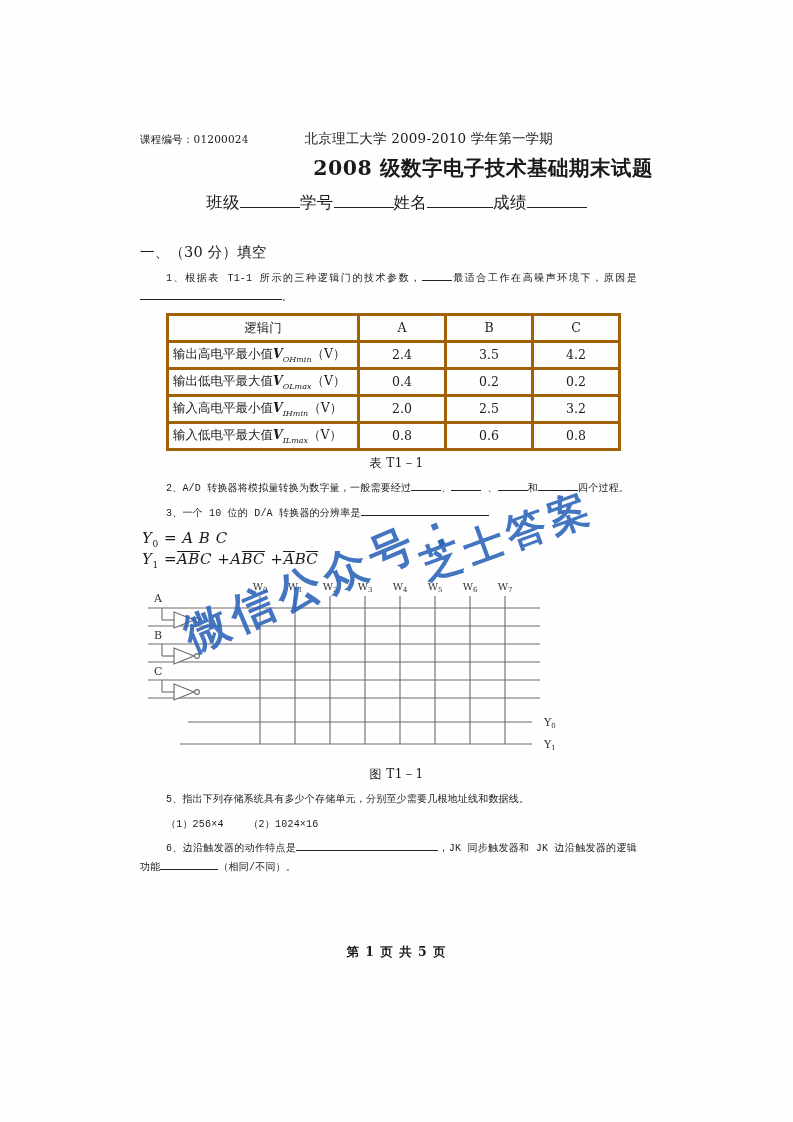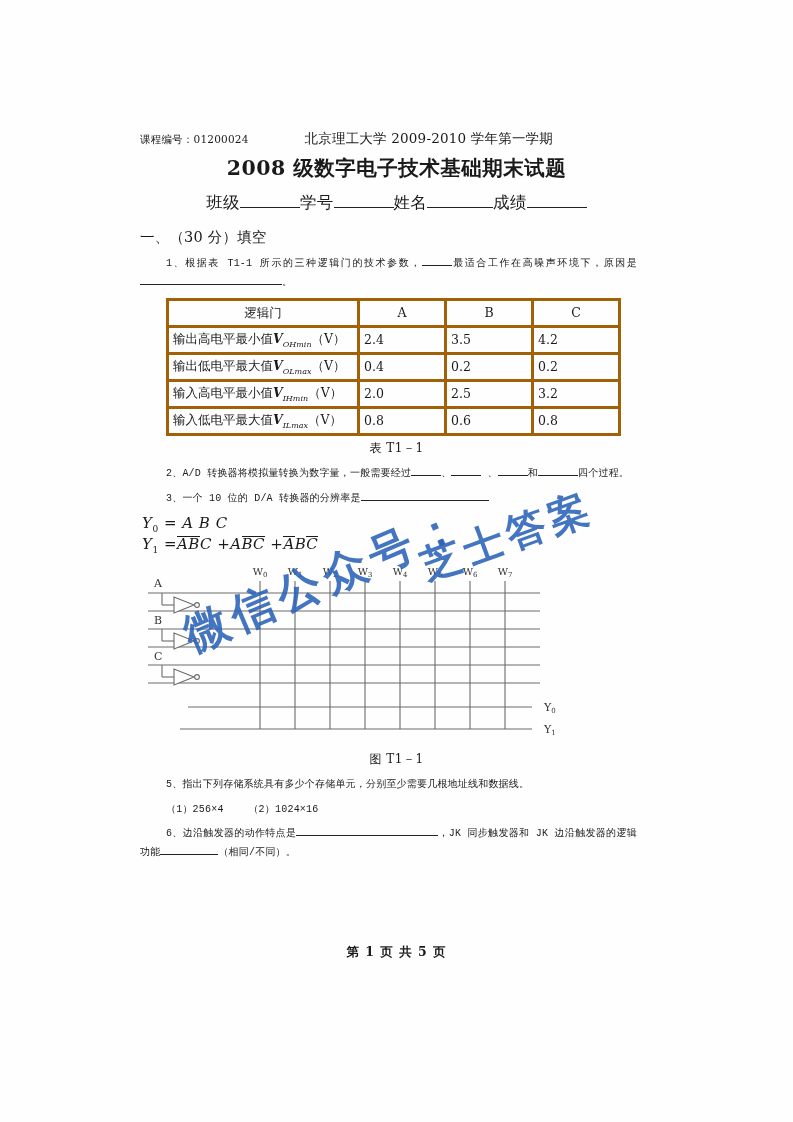--- a/index.html
+++ b/index.html
@@ -46,33 +46,33 @@
     white-space: nowrap;
     font-family: "DejaVu Serif", "Liberation Serif", serif;
   }
   .hdr-univ {
     font-size: 13.5px;
     margin-left: 56px;
     white-space: nowrap;
     font-family: "DejaVu Serif", "Liberation Serif", serif;
   }
   .doc-title {
-    text-align: center;
+    text-align: right;
     font-size: 20.5px;
     font-weight: bold;
     font-family: "DejaVu Serif", "Liberation Serif", serif;
     letter-spacing: .5px;
     margin: 6px 0 10px 0;
   }
   .info-line {
     text-align: center;
     font-size: 16.5px;
     font-family: "DejaVu Serif", "Liberation Serif", serif;
     letter-spacing: .3px;
-    margin-bottom: 14px;
+    margin-bottom: 29px;
     white-space: nowrap;
   }
   .ul-short { border-bottom: 1px solid #222; display: inline-block; }
   .u7  { width: 60px; }
   .u8  { width: 66px; }
 
   
   .sec-title {
     font-size: 14.5px;
     font-family: "DejaVu Serif", "Liberation Serif", serif;
@@ -108,21 +108,21 @@
     font-family: "DejaVu Serif", "Liberation Serif", serif;
   }
   table.params td {
     border: 3px solid #a16207;
     font-size: 12.5px;
     padding: 2px 4px;
     height: 20px;
     line-height: 1.25;
   }
   td.rowlab { text-align: left; padding-left: 6px; white-space: nowrap; }
-  td.val { text-align: left; width: 76px; }
+  td.val { text-align: center; width: 76px; }
   td.colhead { text-align: center; font-size: 13px; }
   .vsym {
     font-family: "DejaVu Serif", "Liberation Serif", serif;
     font-style: italic;
     font-weight: bold;
   }
   .vsym sub { font-style: italic; font-size: 8px; font-weight: normal; }
   .caption {
     text-align: center;
     font-size: 12px;

